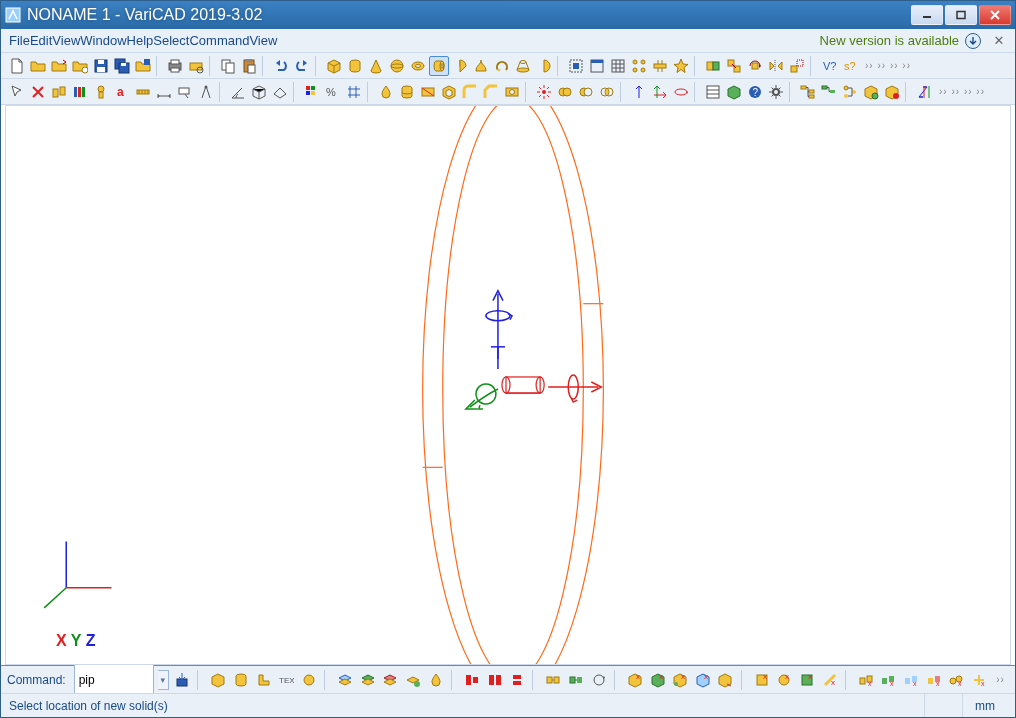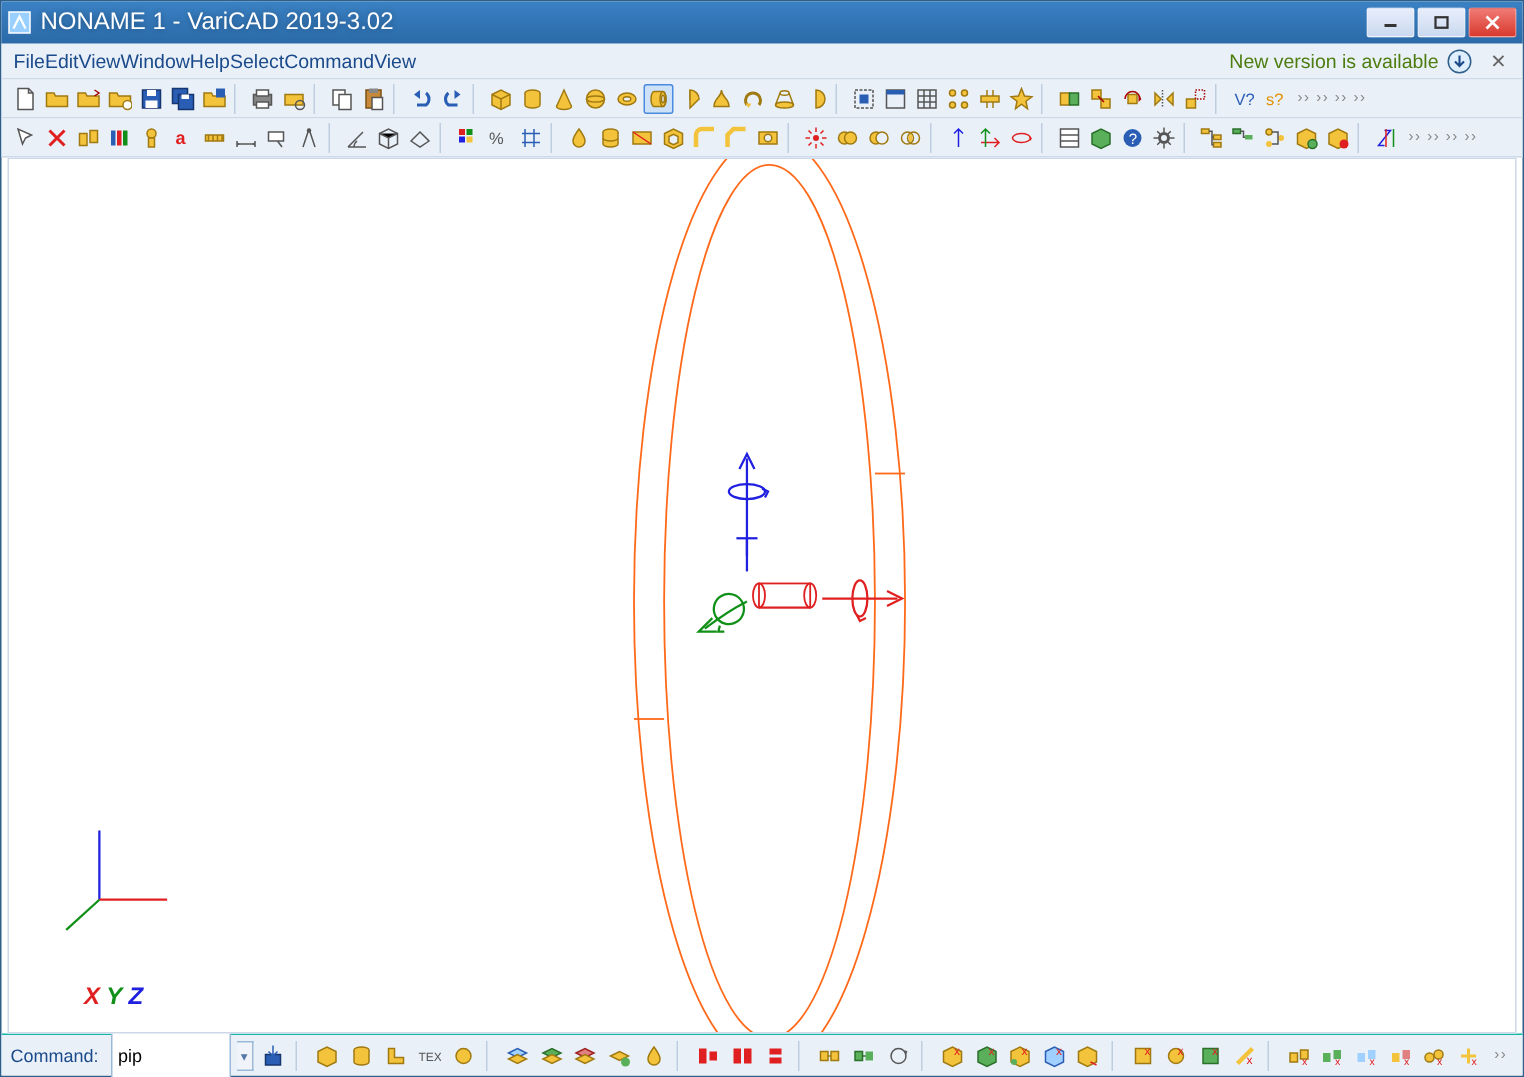--- a/index.html
+++ b/index.html
@@ -23,21 +23,21 @@
   .tsep { width: 6px; height: 20px; border-left: 1px solid #bfcde0; margin: 0 2px; }
   .tover { color: #888; font-size: 10px; padding: 0 4px; letter-spacing: 1px; }
   .canvas-area { flex: 1; background: #fff; position: relative; border: 1px solid #cdd9e8; margin: 0 4px; overflow: hidden; }
   .bottom-bar1 { height: 28px; background: #e9f0f8; border-top: 1px solid #14b8a6; display: flex; align-items: center; padding: 2px 6px; gap: 4px; }
   .cmd-label { color: #1a4a8b; font-size: 12px; margin-right: 4px; }
   .cmd-input { width: 80px; height: 33px; border: 1px solid #9cb8d8; font-size: 12px; padding: 0 4px; background: #fff; }
   .cmd-drop { width: 12px; height: 20px; border: 1px solid #9cb8d8; border-left: none; background: #f0f4fa; display: flex; align-items: center; justify-content: center; color: #5577a8; font-size: 9px; cursor: pointer; }
   .status-bar { height: 24px; background: #e9f0f8; border-top: 1px solid #cdd9e8; display: flex; align-items: center; padding: 0 8px; color: #1a4a8b; font-size: 12px; }
   .status-bar .stspacer { flex: 1; }
   .status-cell { border-left: 1px solid #cdd9e8; padding: 0 12px; height: 100%; display: flex; align-items: center; color: #1a4a8b; }
-  .axis-label { position: absolute; left: 50px; bottom: 14px; font-size: 16px; font-weight: bold; font-style: italic; }
+  .axis-label { position: absolute; left: 50px; bottom: 14px; font-size: 16px; font-weight: bold; }
   .axis-label .ax-x { color: #e02020; }
   .axis-label .ax-y { color: #109018; }
   .axis-label .ax-z { color: #2020e0; }
   .menu-item { cursor: pointer; }
 </style>
 </head>
 <body>
 
 <div class="window">
 
@@ -834,14 +834,20 @@
       </div>
     <div class="tbtn">
         <svg width="16" height="16" viewBox="0 0 16 16">
           <path d="M3 8h10M8 3v10" stroke="#f4c33c" stroke-width="2"></path>
           <text x="10" y="14" font-size="7" fill="#e02020">x</text>
         </svg>
       </div>
     <span class="tover">››</span>
   </div>
 
+  <div class="status-bar">
+    <span>Select location of new solid(s)</span>
+    <span class="stspacer"></span>
+    <span class="status-cell">&nbsp;&nbsp;&nbsp;&nbsp;</span>
+    <span class="status-cell">mm</span>
+  </div>
 
 </div>
 
 </body></html>

